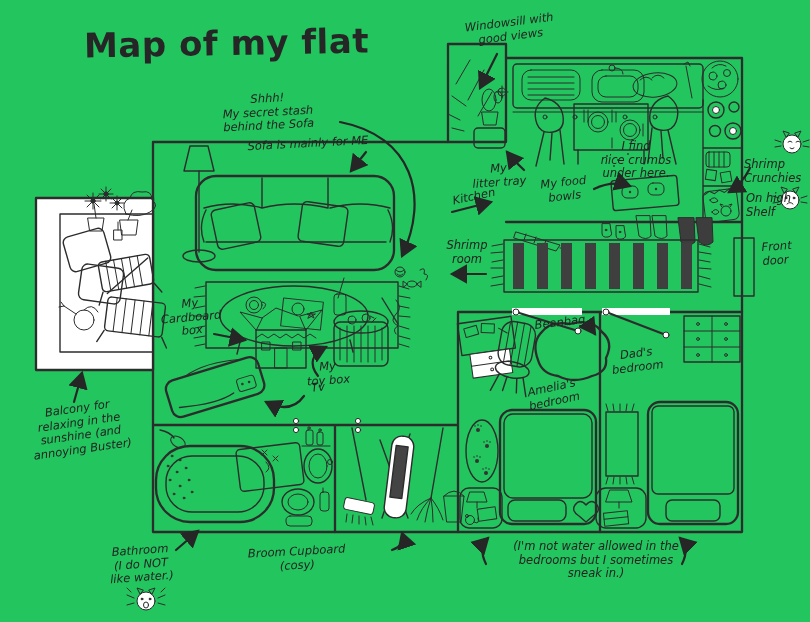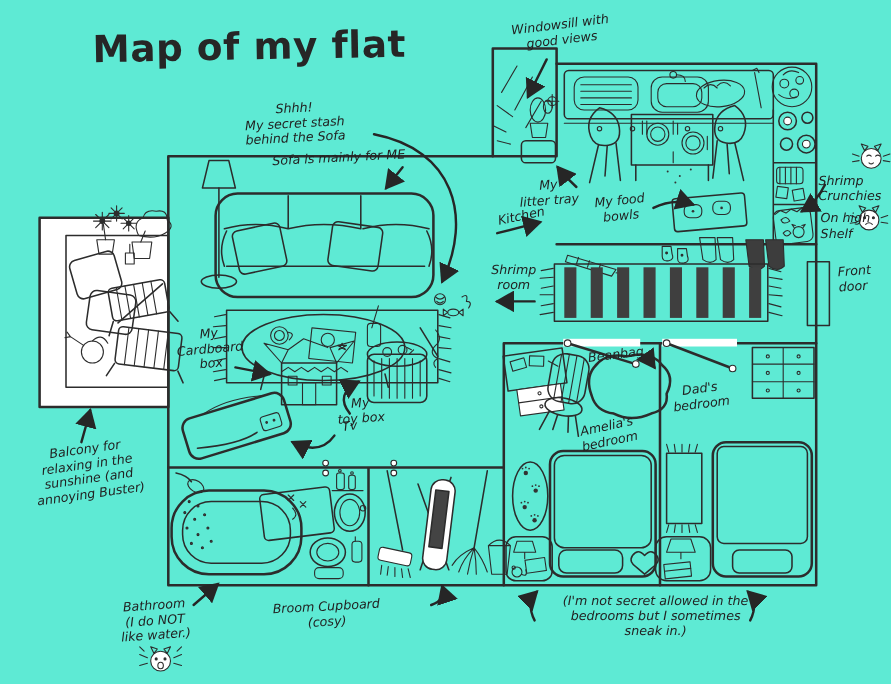--- a/index.html
+++ b/index.html
@@ -1,16 +1,16 @@
 <!DOCTYPE html>
 <html><head>
 <meta charset="utf-8">
 <style>
   html,body{margin:0;padding:0;background:#fff;}
-  #canvas{position:relative;width:810px;height:622px;background:#5eead4;overflow:hidden;
+  #canvas{position:relative;width:810px;height:622px;background:#22c55e;overflow:hidden;
           font-family:"DejaVu Sans",sans-serif;}
   #plan{position:absolute;left:0;top:0;}
   .lbl{position:absolute;font:italic 11.5px/1.18 "DejaVu Sans",sans-serif;color:#222;
        white-space:pre-line;text-align:center;transform-origin:center;}
   .lbl.left{text-align:left;}
   #title{position:absolute;font:bold 34px/1 "DejaVu Sans",sans-serif;color:#262626;
          letter-spacing:.5px;transform:rotate(-1deg);}
   .s{stroke:#2c2c2c;fill:none;stroke-width:1.4;stroke-linecap:round;stroke-linejoin:round;}
   .s2{stroke-width:2.3;}
   .thin{stroke-width:1;}
@@ -518,20 +518,23 @@
 <div id="title" style="left:84px;top:26px;">Map of my flat</div>
 
 <div class="lbl" style="left:510px;top:16px;transform:translateX(-50%) rotate(-7deg);">Windowsill with
 good views</div>
 <div class="lbl" style="left:268px;top:92px;transform:translateX(-50%) rotate(-3deg);">Shhh!
 My secret stash
 behind the Sofa</div>
 <div class="lbl" style="left:308px;top:137px;transform:translateX(-50%) rotate(-3deg);">Sofa is mainly for ME</div>
 <div class="lbl" style="left:499px;top:162px;transform:translateX(-50%) rotate(-4deg);">My
 litter tray</div>
+<div class="lbl" style="left:636px;top:140px;transform:translateX(-50%);">I find
+nice crumbs
+under here.</div>
 <div class="lbl" style="left:474px;top:190px;transform:translateX(-50%) rotate(-12deg);">Kitchen</div>
 <div class="lbl" style="left:564px;top:176px;transform:translateX(-50%) rotate(-6deg);">My food
 bowls</div>
 <div class="lbl left" style="left:744px;top:136px;margin-top:22px;">Shrimp
 Crunchies</div>
 <div class="lbl left" style="left:746px;top:192px;">On high
 Shelf</div>
 <div class="lbl" style="left:467px;top:239px;transform:translateX(-50%);">Shrimp
 room</div>
 <div class="lbl left" style="left:762px;top:240px;transform:rotate(-4deg);">Front
@@ -549,17 +552,17 @@
 bedroom</div>
 <div class="lbl" style="left:80px;top:402px;transform:translateX(-50%) rotate(-8deg);">Balcony for
 relaxing in the
 sunshine (and
 annoying Buster)</div>
 <div class="lbl" style="left:141px;top:544px;transform:translateX(-50%) rotate(-4deg);">Bathroom
 (I do NOT
 like water.)</div>
 <div class="lbl" style="left:297px;top:545px;transform:translateX(-50%) rotate(-3deg);">Broom Cupboard
 (cosy)</div>
-<div class="lbl" style="left:596px;top:540px;transform:translateX(-50%);">(I'm not secret allowed in the
+<div class="lbl" style="left:596px;top:540px;transform:translateX(-50%);">(I'm not water allowed in the
 bedrooms but I sometimes
 sneak in.)</div>
 
 </div>
 
 </body></html>

